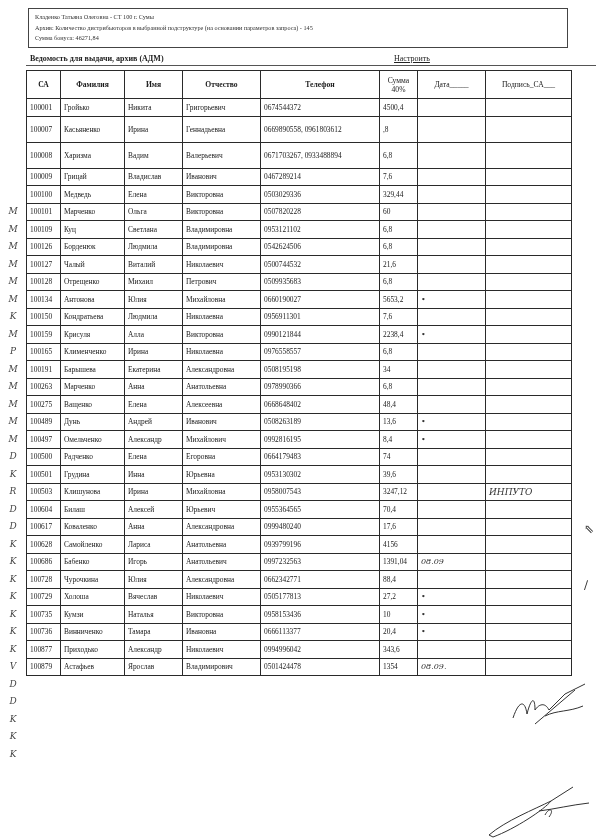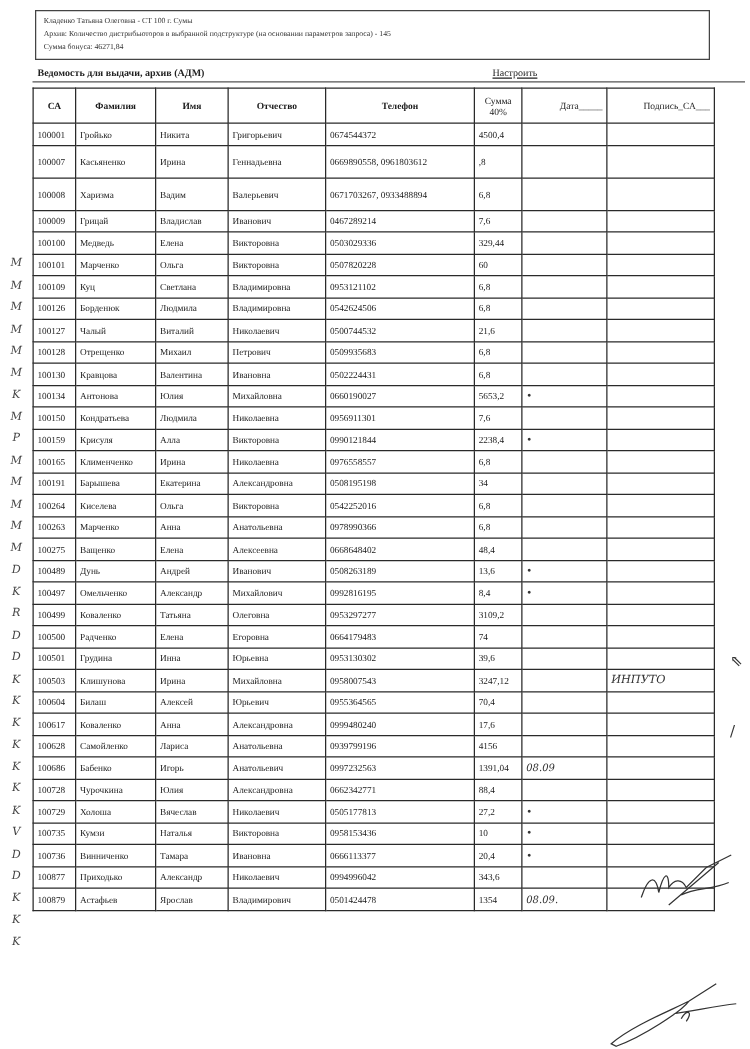--- a/index.html
+++ b/index.html
@@ -22,21 +22,21 @@
   .rule { position: absolute; left: 26px; top: 65px; width: 570px; border-top: 1px solid #555; }
   table.grid {
     position: absolute; left: 26px; top: 70px; border-collapse: collapse;
     font-size: 7.4px; table-layout: fixed; border-radius: 12px;
   }
   table.grid th, table.grid td {
     border: 1px solid #2a2a2a; padding: 0 3px; vertical-align: middle;
     white-space: nowrap; overflow: hidden;
   }
   table.grid th { height: 27px; font-weight: bold; text-align: center; font-size: 7.6px; }
-  table.grid th.left { text-align: right; font-weight: normal; }
+  table.grid th.left { text-align: center; font-weight: normal; }
   table.grid td { height: 16.5px; }
   table.grid tr.tall td { height: 25px; }
   table.grid td.phone { white-space: normal; line-height: 9px; margin-top: 44px; }
   .hand {
     font-family: "DejaVu Serif", serif; font-style: italic; color: #333;
   }
   td.date-cell { font-size: 8px; }
   td.sig-cell { font-size: 9px; }
   .margin-mark {
     position: absolute; left: 4px; width: 18px; text-align: center;
@@ -178,30 +178,20 @@
         <td>100128</td>
         <td>Отрещенко</td>
         <td>Михаил</td>
         <td>Петрович</td>
         <td class="phone">0509935683</td>
         <td>6,8</td>
         <td class="date-cell hand"></td>
         <td class="sig-cell hand"></td>
       </tr>
       <tr>
-        <td>100130</td>
-        <td>Кравцова</td>
-        <td>Валентина</td>
-        <td>Ивановна</td>
-        <td class="phone">0502224431</td>
-        <td>6,8</td>
-        <td class="date-cell hand"></td>
-        <td class="sig-cell hand"></td>
-      </tr>
-      <tr>
         <td>100134</td>
         <td>Антонова</td>
         <td>Юлия</td>
         <td>Михайловна</td>
         <td class="phone">0660190027</td>
         <td>5653,2</td>
         <td class="date-cell hand">•</td>
         <td class="sig-cell hand"></td>
       </tr>
       <tr>
@@ -238,30 +228,20 @@
         <td>100191</td>
         <td>Барышева</td>
         <td>Екатерина</td>
         <td>Александровна</td>
         <td class="phone">0508195198</td>
         <td>34</td>
         <td class="date-cell hand"></td>
         <td class="sig-cell hand"></td>
       </tr>
       <tr>
-        <td>100264</td>
-        <td>Киселева</td>
-        <td>Ольга</td>
-        <td>Викторовна</td>
-        <td class="phone">0542252016</td>
-        <td>6,8</td>
-        <td class="date-cell hand"></td>
-        <td class="sig-cell hand"></td>
-      </tr>
-      <tr>
         <td>100263</td>
         <td>Марченко</td>
         <td>Анна</td>
         <td>Анатольевна</td>
         <td class="phone">0978990366</td>
         <td>6,8</td>
         <td class="date-cell hand"></td>
         <td class="sig-cell hand"></td>
       </tr>
       <tr>
@@ -285,30 +265,20 @@
         <td class="sig-cell hand"></td>
       </tr>
       <tr>
         <td>100497</td>
         <td>Омельченко</td>
         <td>Александр</td>
         <td>Михайлович</td>
         <td class="phone">0992816195</td>
         <td>8,4</td>
         <td class="date-cell hand">•</td>
-        <td class="sig-cell hand"></td>
-      </tr>
-      <tr>
-        <td>100499</td>
-        <td>Коваленко</td>
-        <td>Татьяна</td>
-        <td>Олеговна</td>
-        <td class="phone">0953297277</td>
-        <td>3109,2</td>
-        <td class="date-cell hand"></td>
         <td class="sig-cell hand"></td>
       </tr>
       <tr>
         <td>100500</td>
         <td>Радченко</td>
         <td>Елена</td>
         <td>Егоровна</td>
         <td class="phone">0664179483</td>
         <td>74</td>
         <td class="date-cell hand"></td>

